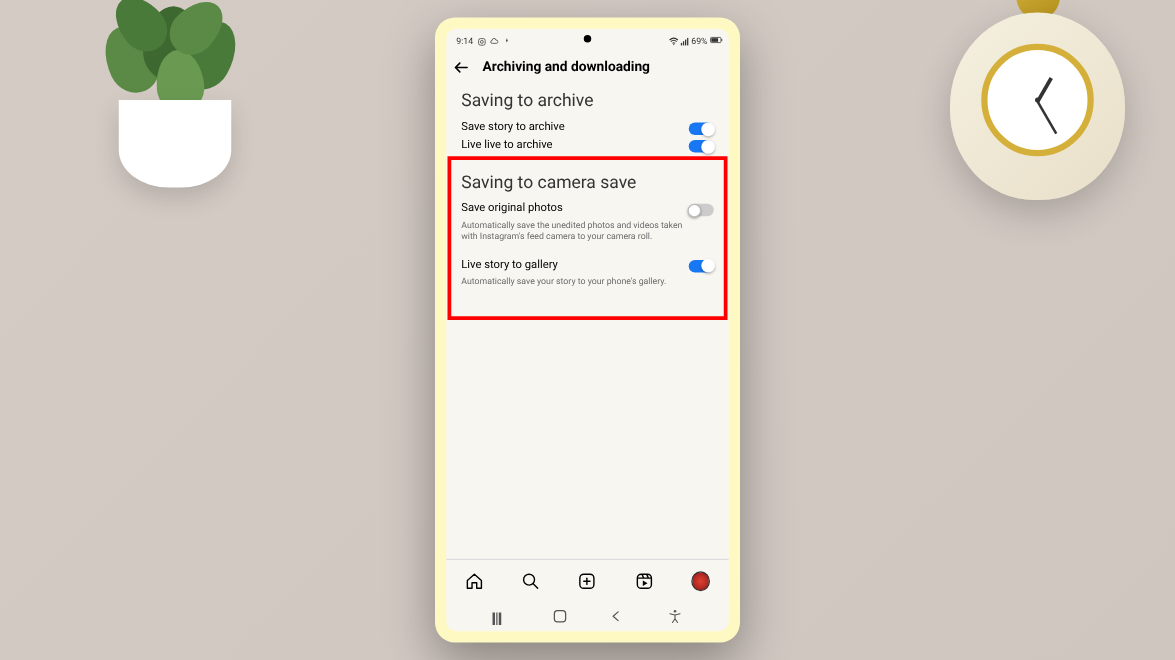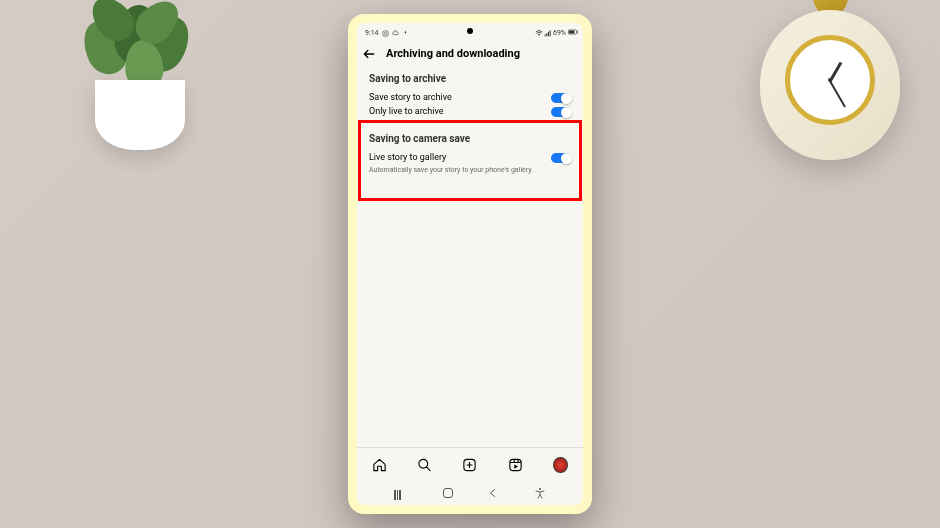--- a/index.html
+++ b/index.html
@@ -98,21 +98,21 @@
     .app-header {
       display: flex; align-items: flex-start; gap: 10px;
       padding: 6px 5px;
     }
     .back-btn { width: 14px; height: 14px; display: flex; align-items: center; justify-content: center; }
     .page-title { font-size: 11px; font-weight: 700; color: #000; }
 
     .content { flex: 1; overflow: hidden; padding: 0 12px; }
 
     .section-label {
-      font-size: 10px; color: #333; font-weight: 700;
+      font-size: 14px; color: #333; font-weight: 400;
       margin: 6px 0 8px;
     }
     .setting-row {
       display: flex; justify-content: space-between; align-items: flex-start;
       margin-bottom: 3px; gap: 20px;
     }
     .setting-title {
       font-size: 9px; font-weight: 400; color: #000;
     }
     .setting-desc {
@@ -258,29 +258,36 @@
       <div class="section-label">Saving to archive</div>
 
       <div class="setting-row">
         <div class="setting-title">Save story to archive</div>
         <div class="toggle on">
             <div class="toggle-knob"></div>
           </div>
       </div>
 
       <div class="setting-row">
-        <div class="setting-title">Only live to archive</div>
+        <div class="setting-title">Live live to archive</div>
         <div class="toggle on">
             <div class="toggle-knob"></div>
           </div>
       </div>
 
       <div class="highlight-box">
         <div class="section-label">Saving to camera save</div>
 
+        <div class="setting-row">
+          <div class="setting-title">Save original photos</div>
+          <div class="toggle off">
+              <div class="toggle-knob"></div>
+            </div>
+        </div>
+        <div class="setting-desc">Automatically save the unedited photos and videos taken with Instagram's feed camera to your camera roll.</div>
 
         <div class="setting-row">
           <div class="setting-title">Live story to gallery</div>
           <div class="toggle on">
               <div class="toggle-knob"></div>
             </div>
         </div>
         <div class="setting-desc" style="margin-bottom:21px;">Automatically save your story to your phone's gallery.</div>
       </div>
 

